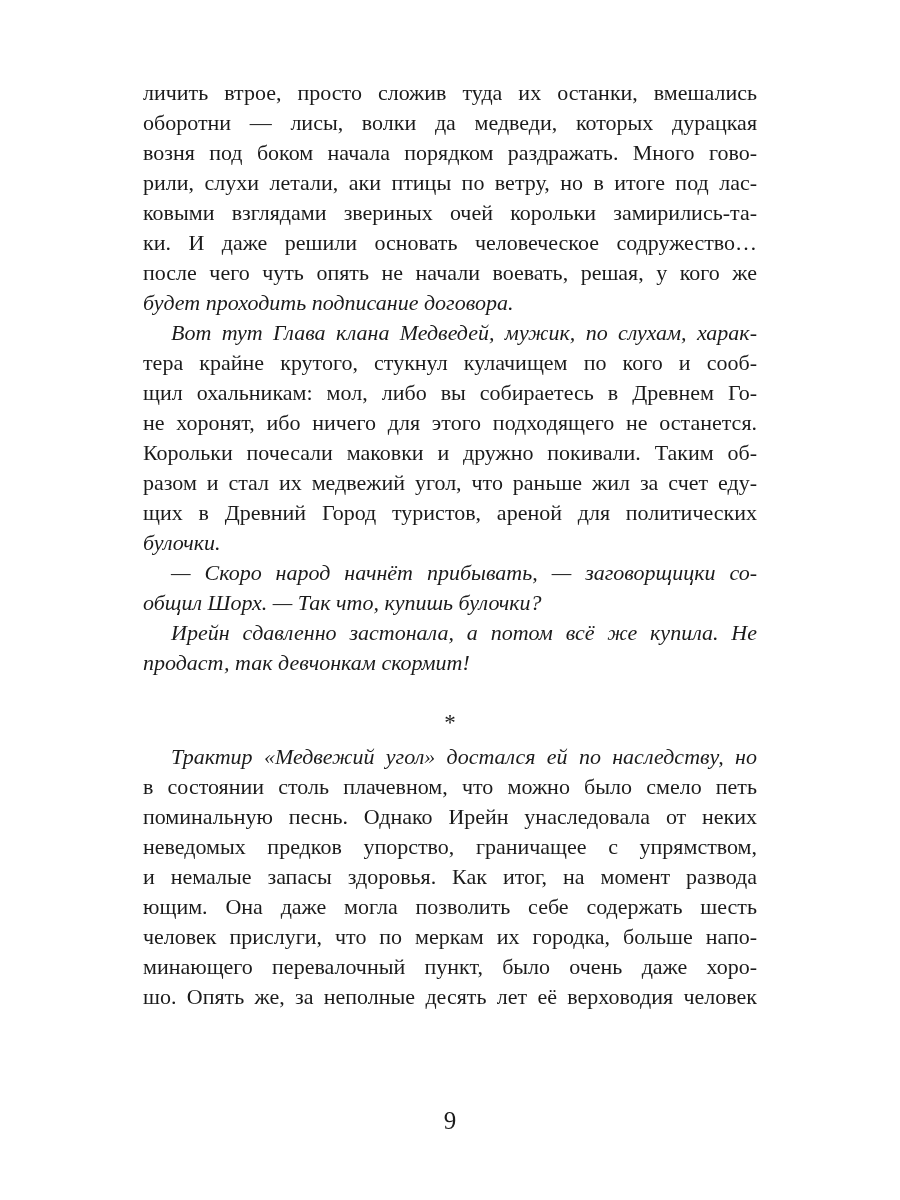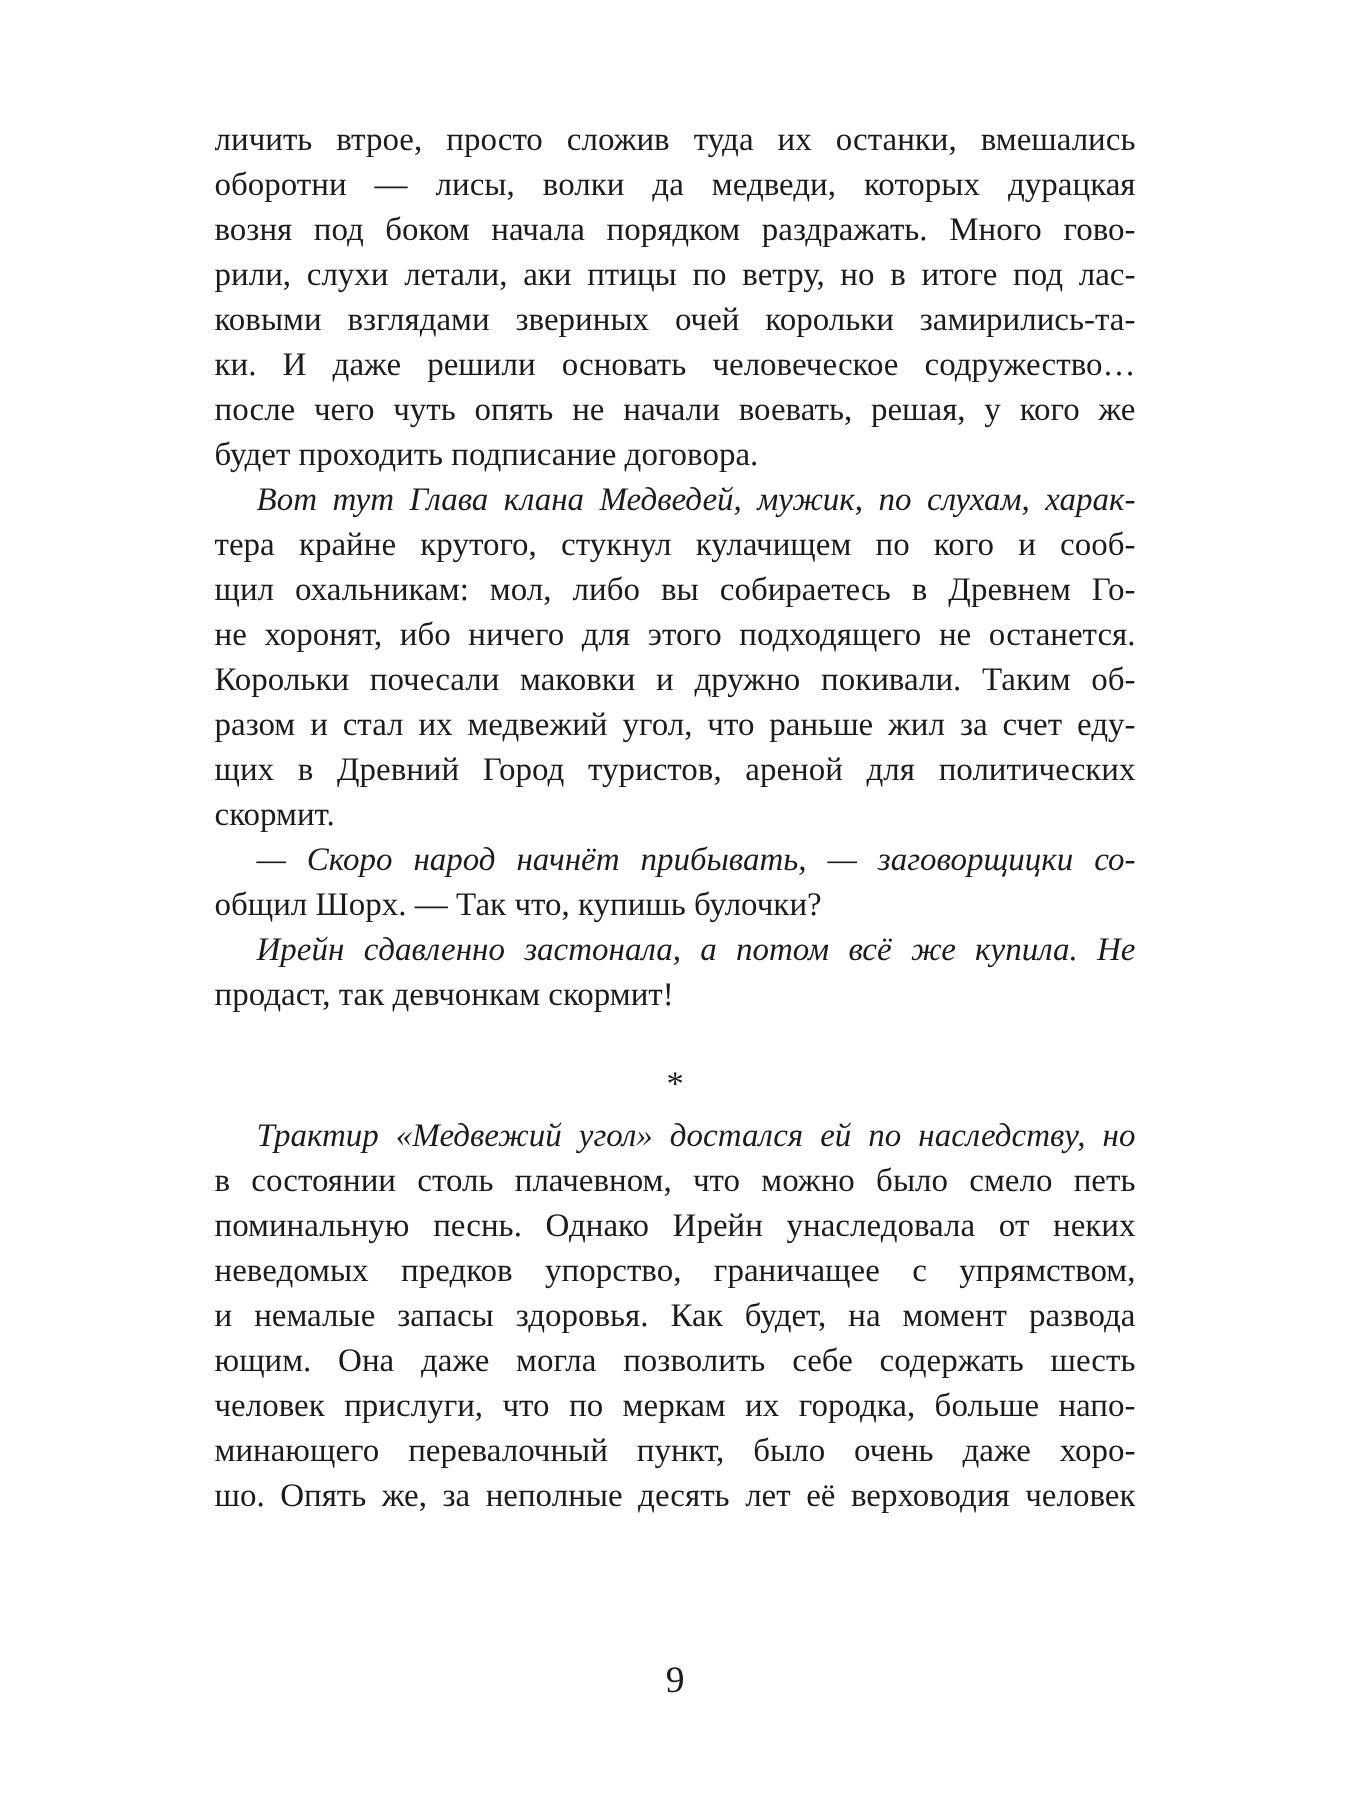--- a/index.html
+++ b/index.html
@@ -30,20 +30,21 @@
     font-size: 22px;
     text-align: justify;
     text-align-last: justify;
     overflow: hidden;
     white-space: normal;
   }
   .line.indent { text-indent: 28px; font-style: italic; }
   .line.last {
     text-align: center;
     text-align-last: left;
+    font-style: italic;
   }
   .separator {
     height: 30px;
     line-height: 30px;
     font-size: 23px;
     text-align: center;
     margin-top: 30px;
     margin-bottom: 4px;
   }
   .page-number {
@@ -69,30 +70,30 @@
       <div class="line">ки. И даже решили основать человеческое содружество…</div>
       <div class="line">после чего чуть опять не начали воевать, решая, у кого же</div>
       <div class="line last">будет проходить подписание договора.</div>
       <div class="line indent">Вот тут Глава клана Медведей, мужик, по слухам, харак-</div>
       <div class="line">тера крайне крутого, стукнул кулачищем по кого и сооб-</div>
       <div class="line">щил охальникам: мол, либо вы собираетесь в Древнем Го-</div>
       <div class="line">не хоронят, ибо ничего для этого подходящего не останется.</div>
       <div class="line">Корольки почесали маковки и дружно покивали. Таким об-</div>
       <div class="line">разом и стал их медвежий угол, что раньше жил за счет еду-</div>
       <div class="line">щих в Древний Город туристов, ареной для политических</div>
-      <div class="line last">скормит.</div>
+      <div class="line last">булочки.</div>
       <div class="line indent">— Скоро народ начнёт прибывать, — заговорщицки со-</div>
       <div class="line last">общил Шорх. — Так что, купишь булочки?</div>
       <div class="line indent">Ирейн сдавленно застонала, а потом всё же купила. Не</div>
       <div class="line last">продаст, так девчонкам скормит!</div>
       <div class="separator">*</div>
       <div class="line indent">Трактир «Медвежий угол» достался ей по наследству, но</div>
       <div class="line">в состоянии столь плачевном, что можно было смело петь</div>
       <div class="line">поминальную песнь. Однако Ирейн унаследовала от неких</div>
       <div class="line">неведомых предков упорство, граничащее с упрямством,</div>
-      <div class="line">и немалые запасы здоровья. Как будет, на момент развода</div>
+      <div class="line">и немалые запасы здоровья. Как итог, на момент развода</div>
       <div class="line">ющим. Она даже могла позволить себе содержать шесть</div>
       <div class="line">человек прислуги, что по меркам их городка, больше напо-</div>
       <div class="line">минающего перевалочный пункт, было очень даже хоро-</div>
       <div class="line">шо. Опять же, за неполные десять лет её верховодия человек</div>
     </div>
   <div class="page-number">9</div>
 </div>
 
 </body></html>

